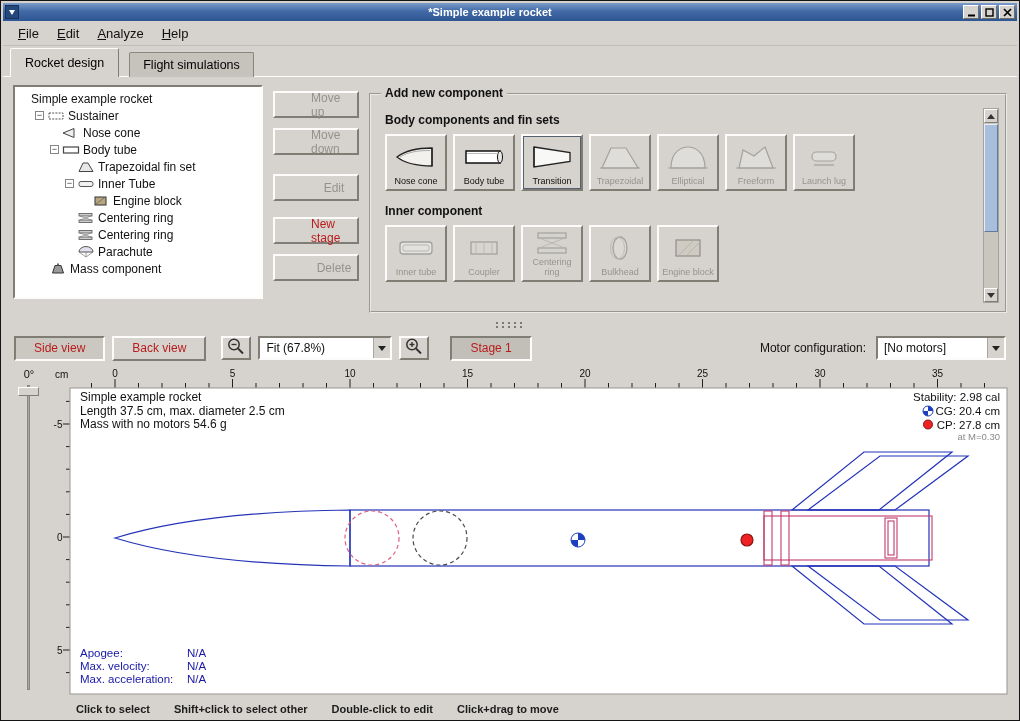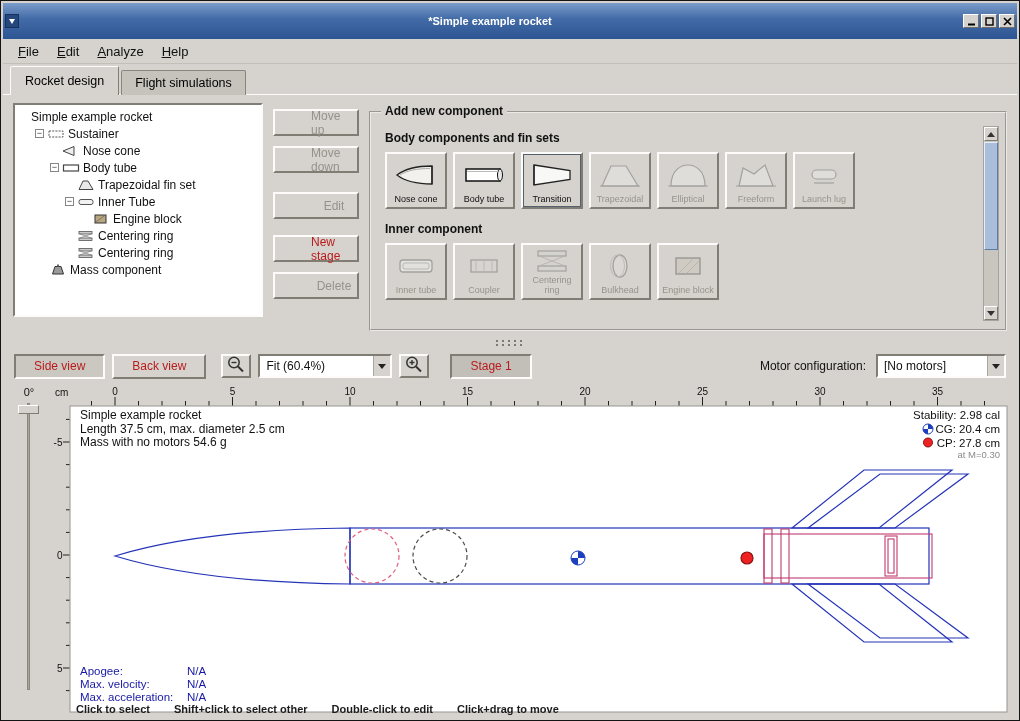--- a/index.html
+++ b/index.html
@@ -7,41 +7,41 @@
   body {
     width:1020px; height:721px; background:#777;
     font-family:"Liberation Sans", sans-serif; overflow:hidden;
   }
   .window {
     width:1020px; height:721px; border:1px solid #141414;
     background:#d6d3ce; padding:2px; display:flex; flex-direction:column;
   }
   
   .titlebar {
-    height:36px; flex:none; display:flex; align-items:center; padding:0 2px;
+    height:18px; flex:none; display:flex; align-items:center; padding:0 2px;
     background:linear-gradient(180deg,#7b9cca 0%, #416aa6 45%, #2e5593 100%);
   }
   .win-menu-btn {
     width:14px; height:14px; flex:none; display:flex; align-items:center; justify-content:center;
     background:#24477c; border:1px solid #16325c;
   }
   .title-text { flex:1; text-align:center; color:#fff; font-size:11px; font-weight:bold; }
   .win-controls { display:flex; flex:none; }
   .win-btn {
     width:16px; height:14px; margin-left:2px; display:flex; align-items:center; justify-content:center;
     background:#d6d3ce; border:1px solid; border-color:#ffffff #6f6d66 #6f6d66 #ffffff;
   }
   
   .menubar {
     height:25px; flex:none; display:flex; align-items:center; padding:0 6px;
     font-size:13px; color:#111; border-bottom:1px solid #c2bfb9;
   }
   .menu-item { padding:2px 9px; }
   
-  .tabstrip { height:30px; flex:none; display:flex; align-items:flex-end; padding:4px 0 0 7px; gap:2px; }
+  .tabstrip { height:30px; flex:none; display:flex; align-items:flex-end; padding:4px 0 0 7px; gap:10px; }
   .tab {
     font-size:12.5px; padding:5px 13px; background:#c6c3bc;
     border:1px solid #89867e; border-bottom:none; border-radius:2px 2px 0 0; position:relative; top:1px;
   }
   .tab.active {
     background:#d6d3ce; padding:7px 14px; z-index:2;
     border-color:#fdfcfa #807d75 transparent #fdfcfa;
   }
   .tab-body { flex:1; display:flex; flex-direction:column; border-top:1px solid #fdfcfa; min-height:0; }
   
@@ -254,20 +254,30 @@
             <span class="tree-icon">
               <svg viewBox="0 0 18 12" width="18" height="12">
                 <rect x="2" y="1.5" width="13" height="2.5" fill="#ccc" stroke="#555" stroke-width="0.8"></rect>
                 <rect x="2" y="8" width="13" height="2.5" fill="#ccc" stroke="#555" stroke-width="0.8"></rect>
                 <line x1="3" y1="4" x2="14" y2="8" stroke="#777" stroke-width="0.7"></line>
                 <line x1="14" y1="4" x2="3" y2="8" stroke="#777" stroke-width="0.7"></line>
               </svg>
             </span>
             <span class="tree-label">Centering ring</span>
           </div>
+          <div class="tree-row" style="padding-left: 50px;">
+            <span class="expander-spacer"></span>
+            <span class="tree-icon">
+              <svg viewBox="0 0 18 12" width="18" height="12">
+                <path d="M2 6 A7 5.5 0 0 1 16 6 Z" fill="#e2e2ee" stroke="#555" stroke-width="1"></path>
+                <path d="M2 6 L9 11 M9 6 L9 11 M16 6 L9 11" fill="none" stroke="#777" stroke-width="0.7"></path>
+              </svg>
+            </span>
+            <span class="tree-label">Parachute</span>
+          </div>
           <div class="tree-row" style="padding-left: 22px;">
             <span class="expander-spacer"></span>
             <span class="tree-icon">
               <svg viewBox="0 0 18 12" width="18" height="12">
                 <polygon points="6,2.5 12,2.5 14.5,10 3.5,10" fill="#9a9a9a" stroke="#333" stroke-width="1"></polygon>
                 <rect x="8" y="0.5" width="2" height="2" fill="#666"></rect>
               </svg>
             </span>
             <span class="tree-label">Mass component</span>
           </div>
@@ -427,21 +437,21 @@
         <div class="btn iconbtn" style="margin-left:8px;">
           <span>
             <svg width="20" height="19" viewBox="0 0 20 19">
                 <circle cx="8" cy="7.5" r="5.2" fill="none" stroke="#333" stroke-width="1.5"></circle>
                 <line x1="12" y1="11.5" x2="17" y2="16.5" stroke="#333" stroke-width="2"></line>
                 <line x1="5.5" y1="7.5" x2="10.5" y2="7.5" stroke="#333" stroke-width="1.4"></line>
               </svg>
           </span>
         </div>
         <div class="combo zoom-combo">
-          <span class="combo-text">Fit (60.4%)</span>
+          <span class="combo-text">Fit (67.8%)</span>
           <span class="combo-arrow">
               <span class="tri-dn-sm"></span>
             </span>
         </div>
         <div class="btn iconbtn">
           <span>
             <svg width="20" height="19" viewBox="0 0 20 19">
                 <circle cx="8" cy="7.5" r="5.2" fill="none" stroke="#333" stroke-width="1.5"></circle>
                 <line x1="12" y1="11.5" x2="17" y2="16.5" stroke="#333" stroke-width="2"></line>
                 <line x1="5.5" y1="7.5" x2="10.5" y2="7.5" stroke="#333" stroke-width="1.4"></line>

